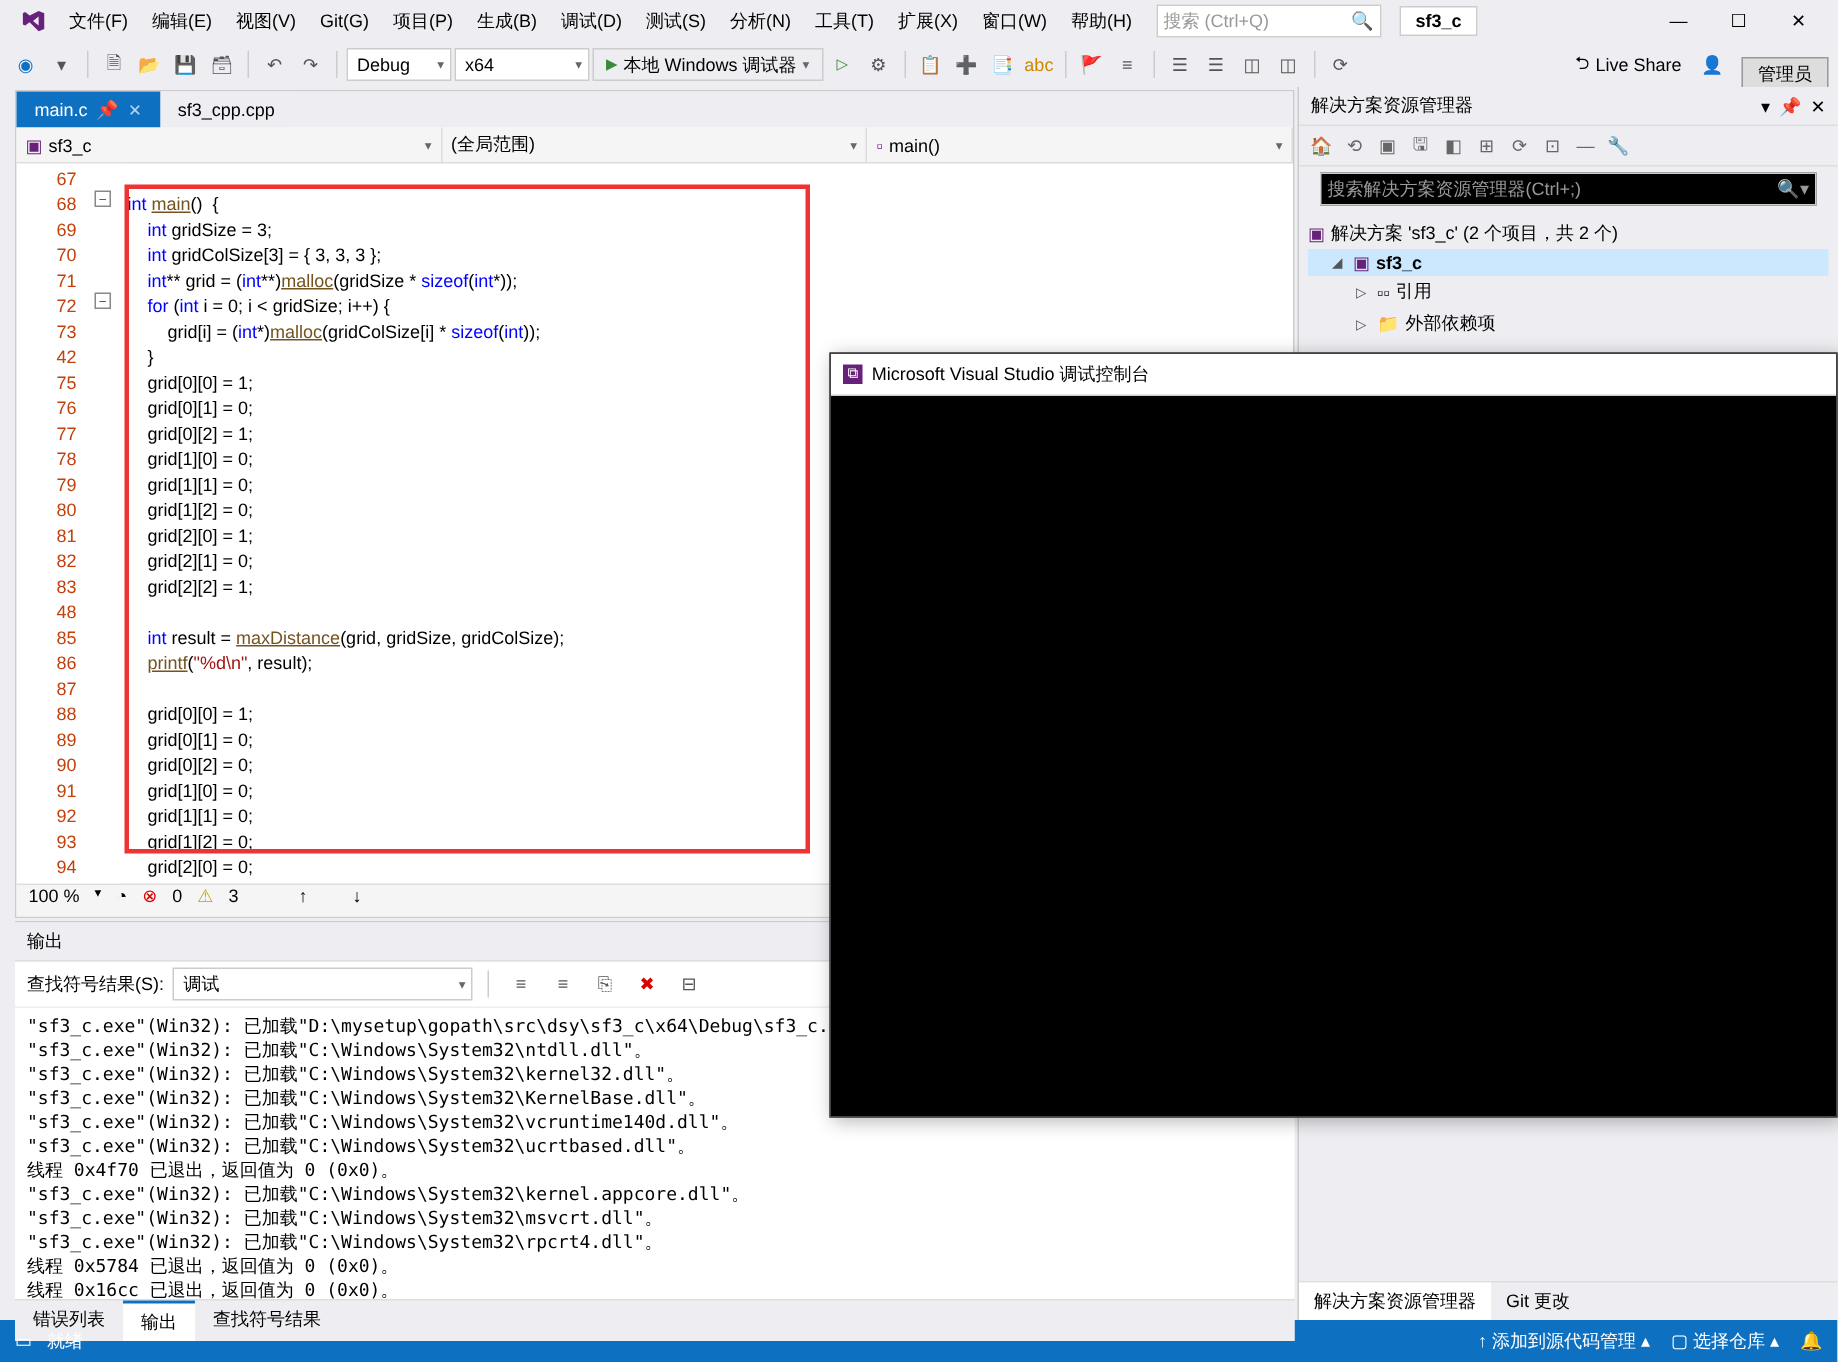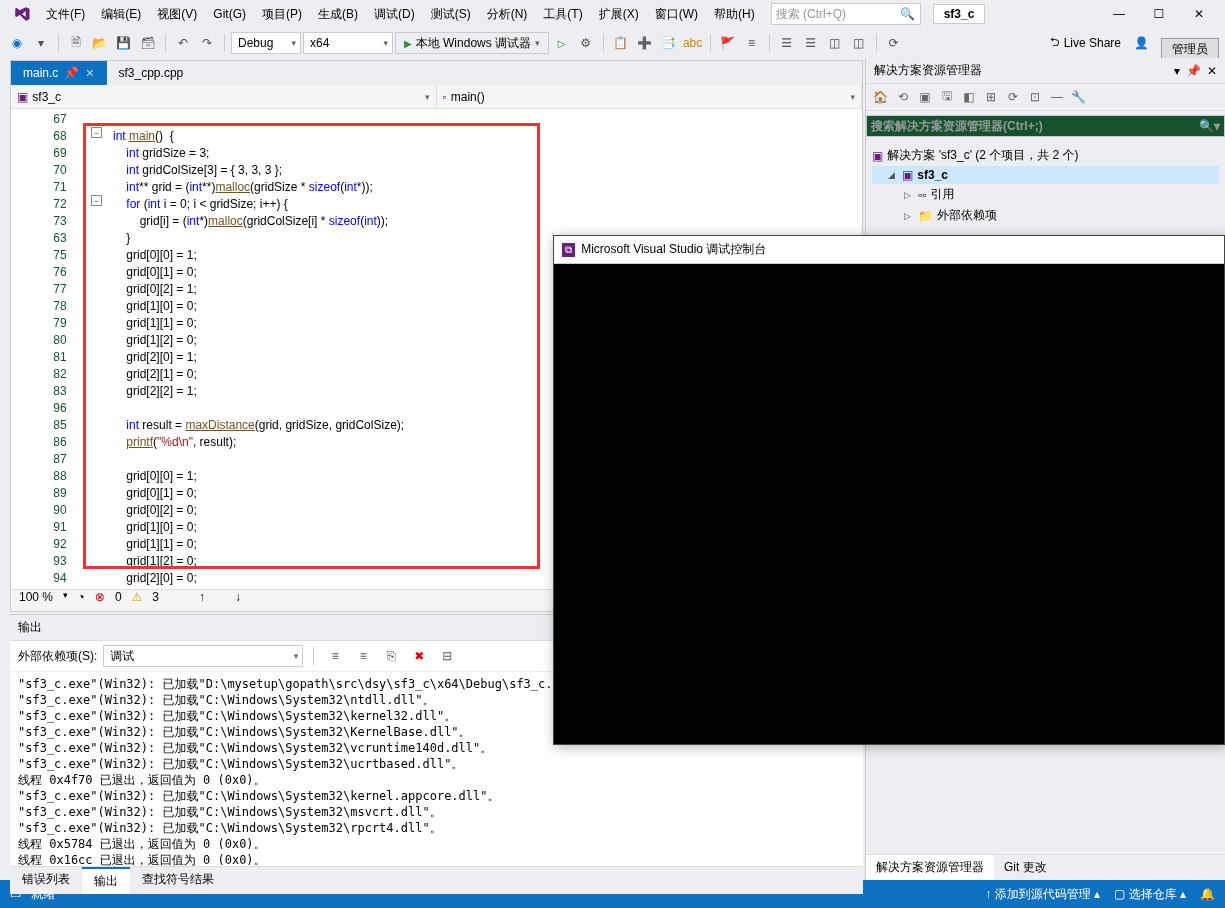--- a/index.html
+++ b/index.html
@@ -26,21 +26,21 @@
 .editor-area { flex:1; display:flex; flex-direction:column; background:#fff; border:1px solid #ccc; margin:2px; min-width:0; }
 .tabs { display:flex; background:#eeeef2; height:24px; align-items:flex-end; }
 .tab { padding:4px 12px; background:#eeeef2; height:24px; display:flex; align-items:center; gap:6px; }
 .tab.active { background:#0e70c0; color:#fff; }
 .tab.active .close-x { color:#fff; }
 .close-x { font-size:11px; opacity:.7; }
 .nav-bar { display:flex; height:24px; background:#f5f5f5; border-bottom:1px solid #ddd; }
 .nav-combo { flex:1; border-right:1px solid #ddd; padding:2px 6px; display:flex; align-items:center; gap:4px; }
 .nav-combo::after { content:"▾"; margin-left:auto; color:#666; font-size:9px; }
 .code-wrap { flex:1; display:flex; overflow:hidden; position:relative; font-family:Consolas,monospace; font-size:13px; }
-.gutter { width:50px; text-align:center; color:#14532d; padding:2px 10px 2px 2px; background:#fff; line-height:17px; user-select:none;margin-left:28px; }
+.gutter { width:50px; text-align:right; color:#c2410c; padding:2px 10px 2px 2px; background:#fff; line-height:17px; user-select:none; }
 .fold-gutter { width:22px; background:#fff; position:relative; }
 .fold-box { width:11px; height:11px; border:1px solid #888; display:flex; align-items:center; justify-content:center; font-size:9px; color:#555; background:#fff; position:absolute; left:2px; }
 .code-body { flex:1; padding:2px 2px; line-height:17px; white-space:pre; overflow:hidden; position:relative; }
 .red-annot { position:absolute; border:3px solid #e33; pointer-events:none; }
 .kw-blue { color:#0000ff; }
 .str-red { color:#a31515; }
 .func-brown { color:#74531f;text-decoration:underline; }
 .editor-status { height:22px; border-top:1px solid #ddd; display:flex; align-items:flex-start; padding:0 8px; gap:10px; background:#f5f5f5; font-size:11px; }
 .err-ico { color:#d00; }
 .warn-ico { color:#c8a000; }
@@ -51,21 +51,21 @@
 .output-toolbar { display:flex; align-items:center; gap:6px; padding:4px 8px; border-bottom:1px solid #eee; }
 .output-text { flex:1; padding:4px 8px; font-family:SimSun,Consolas,monospace; font-size:12px; white-space:pre-wrap; overflow:auto; line-height:16px; }
 .output-tabs { display:flex; border-top:1px solid #ddd; background:#eeeef2; }
 .output-tabs div { padding:4px 12px;font-family:Liberation Mono, monospace; }
 .output-tabs .active-t { background:#fff; border-top:2px solid #0e70c0; }
 
 .right-pane { width:360px; background:#eeeef2; border-left:1px solid #ccc; display:flex; flex-direction:column; }
 .panel-head { padding:4px 8px; border-bottom:1px solid #ddd; display:flex; justify-content:space-between; align-items:center; }
 .panel-toolbar { display:flex; gap:4px; padding:4px 6px; border-bottom:1px solid #ddd; }
 .panel-toolbar span { width:18px; height:18px; display:flex; align-items:center; justify-content:center; color:#666; }
-.panel-search { margin:4px 0; height:22px; border:1px solid #ccc; display:flex; align-items:center; padding:0 4px; color:#999; background:#14532d; justify-content:space-between;font-weight:bold; }
+.panel-search { margin:4px 14px; height:22px; border:1px solid #ccc; display:flex; align-items:center; padding:0 4px; color:#999; background:#000000; justify-content:space-between; }
 .tree { padding:4px 6px; flex:1; }
 .tree-row { display:flex; align-items:center; gap:4px; padding:2px 0; }
 .tree-indent1 { padding-left:16px; }
 .tree-indent2 { padding-left:32px; }
 .tri { font-size:9px; color:#555; width:10px; }
 .sln-ico { color:#68217a; }
 .sel-row { background:#cce8ff; }
 .right-bottom-tabs { display:flex; border-top:1px solid #ddd; }
 .right-bottom-tabs div { padding:4px 10px; }
 .right-bottom-tabs .active-t { background:#fff; }
@@ -171,44 +171,47 @@
         <div class="tab">
           <span>sf3_cpp.cpp</span>
         </div>
       </div>
       <div class="nav-bar">
         <div class="nav-combo">
             <span style="color:#68217a">▣</span>
             <span>sf3_c</span>
           </div>
         <div class="nav-combo">
+            <span>(全局范围)</span>
+          </div>
+        <div class="nav-combo">
             <span style="color:#68217a">▫</span>
             <span>main()</span>
           </div>
       </div>
       <div class="code-wrap">
         <div class="gutter" id="gutter">
             <div>67</div>
             <div>68</div>
             <div>69</div>
             <div>70</div>
             <div>71</div>
             <div>72</div>
             <div>73</div>
-            <div>63</div>
+            <div>42</div>
             <div>75</div>
             <div>76</div>
             <div>77</div>
             <div>78</div>
             <div>79</div>
             <div>80</div>
             <div>81</div>
             <div>82</div>
             <div>83</div>
-            <div>96</div>
+            <div>48</div>
             <div>85</div>
             <div>86</div>
             <div>87</div>
             <div>88</div>
             <div>89</div>
             <div>90</div>
             <div>91</div>
             <div>92</div>
             <div>93</div>
             <div>94</div>
@@ -236,21 +239,21 @@
     <div class="output-pane">
       <div class="output-head">
         <span>输出</span>
         <span style="display:flex;gap:6px">
           <span>▾</span>
           <span>📌</span>
           <span>✕</span>
         </span>
       </div>
       <div class="output-toolbar">
-        <span>外部依赖项(S):</span>
+        <span>查找符号结果(S):</span>
         <div class="tb-combo" style="min-width:200px">调试</div>
         <div class="tb-sep"></div>
         <span class="tb-btn">≡</span>
         <span class="tb-btn">≡</span>
         <span class="tb-btn">⎘</span>
         <span class="tb-btn" style="color:#d00">✖</span>
         <span class="tb-btn">⊟</span>
       </div>
       <div class="output-text">"sf3_c.exe"(Win32): 已加载"D:\mysetup\gopath\src\dsy\sf3_c\x64\Debug\sf3_c.exe"。已加
 "sf3_c.exe"(Win32): 已加载"C:\Windows\System32\ntdll.dll"。

